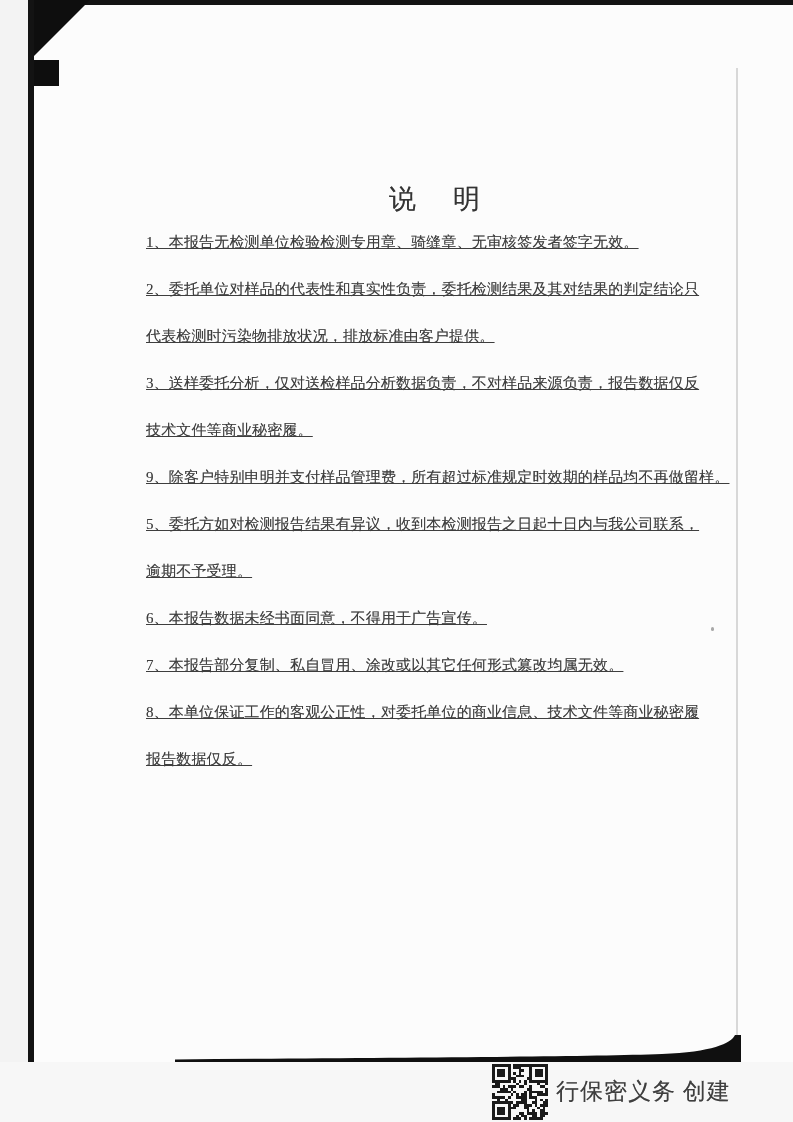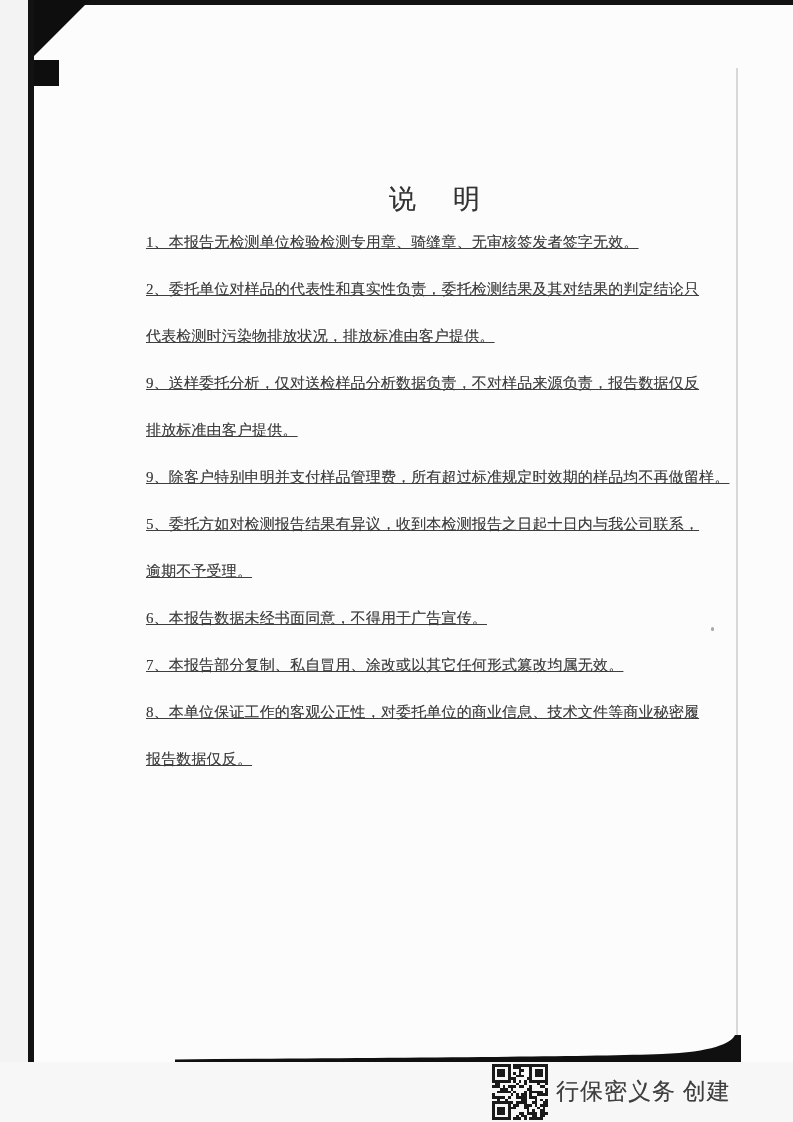--- a/index.html
+++ b/index.html
@@ -72,22 +72,22 @@
   <div class="doc-title">说　明</div>
   <div class="notes">
       <div>
         <div class="note-line">1、本报告无检测单位检验检测专用章、骑缝章、无审核签发者签字无效。</div>
       </div>
       <div>
         <div class="note-line">2、委托单位对样品的代表性和真实性负责，委托检测结果及其对结果的判定结论只</div>
         <div class="note-line">代表检测时污染物排放状况，排放标准由客户提供。</div>
       </div>
       <div>
-        <div class="note-line">9、送样委托分析，仅对送检样品分析数据负责，不对样品来源负责，报告数据仅反</div>
-        <div class="note-line">排放标准由客户提供。</div>
+        <div class="note-line">3、送样委托分析，仅对送检样品分析数据负责，不对样品来源负责，报告数据仅反</div>
+        <div class="note-line">技术文件等商业秘密履。</div>
       </div>
       <div>
         <div class="note-line">9、除客户特别申明并支付样品管理费，所有超过标准规定时效期的样品均不再做留样。</div>
       </div>
       <div>
         <div class="note-line">5、委托方如对检测报告结果有异议，收到本检测报告之日起十日内与我公司联系，</div>
         <div class="note-line">逾期不予受理。</div>
       </div>
       <div>
         <div class="note-line">6、本报告数据未经书面同意，不得用于广告宣传。</div>

